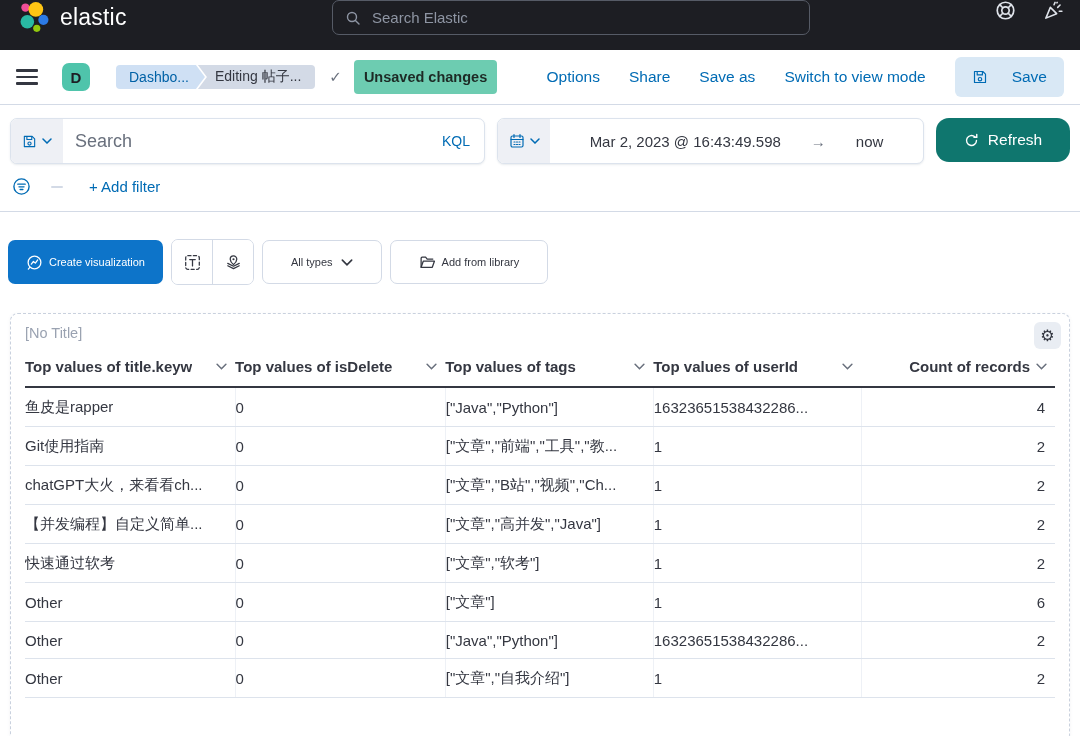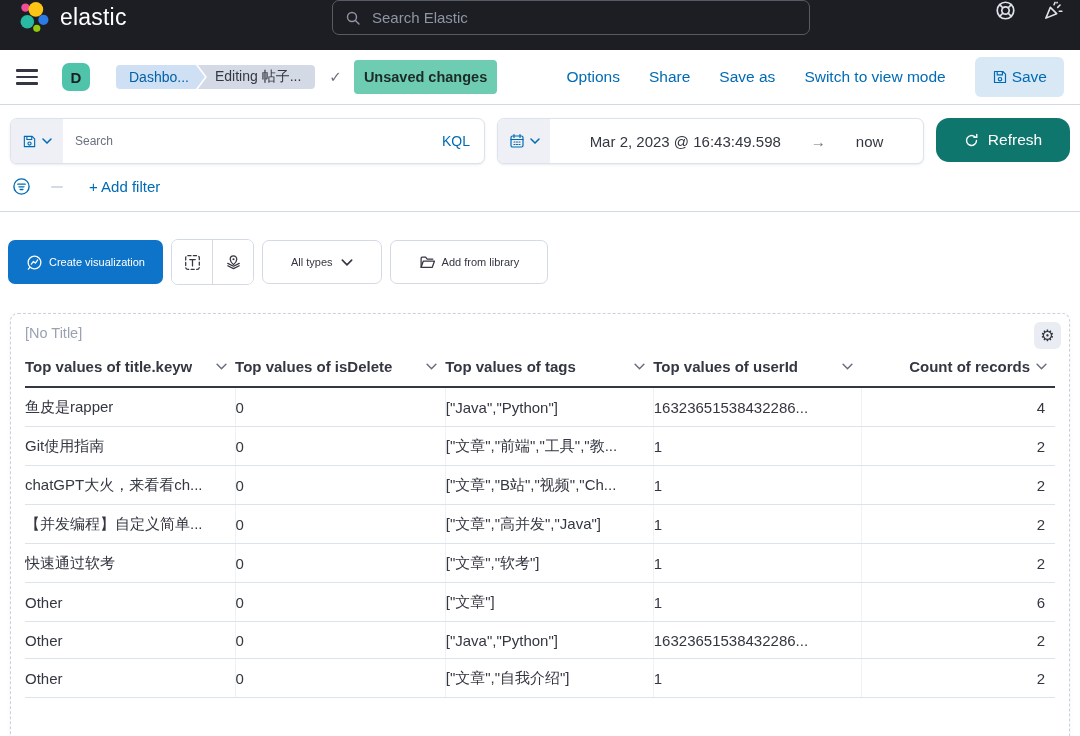--- a/index.html
+++ b/index.html
@@ -31,32 +31,32 @@
   .crumb-first{background:#cfe0f4;color:#0061a6;padding:0 16px 0 13px;border-radius:4px 0 0 4px;
        clip-path:polygon(0 0,calc(100% - 9px) 0,100% 50%,calc(100% - 9px) 100%,0 100%)}
   .crumb-last{background:#d3dae6;color:#343741;padding:0 14px 0 17px;margin-left:-7px;border-radius:0 4px 4px 0;
        clip-path:polygon(0 0,100% 0,100% 100%,0 100%,9px 50%)}
   .check{color:#69707d;font-size:15px;margin:0 12px 0 14px}
   .unsaved-badge{background:#6dccb1;color:#1d2a25;font-size:14.5px;font-weight:600;
        padding:9px 10px;border-radius:4px;white-space:nowrap}
   .nav-right{margin-left:auto;display:flex;align-items:center;gap:29px}
   .nav-link{color:#006bb4;font-size:15.5px;text-decoration:none;white-space:nowrap;cursor:pointer}
   .save-btn{height:40px;background:#d9e8f5;color:#006bb4;border:0;border-radius:6px;
-       display:flex;align-items:center;gap:4px;padding:0 17px;font-size:15.5px;font-weight:500;
+       display:flex;align-items:center;gap:24px;padding:0 17px;font-size:15.5px;font-weight:500;
        font-family:inherit;cursor:pointer;margin-left:0}
 
   
   .search-zone{padding:13px 10px 0;border-bottom:1px solid #d3dae6;flex-shrink:0}
   .querybar{display:flex;gap:12px}
   .control{height:44px;background:#fff;border:1px solid #dce3ed;border-radius:7px;
        box-shadow:0 1px 2px rgba(152,162,179,.22);display:flex;align-items:center;overflow:hidden}
   .prepend{width:52px;align-self:stretch;background:#eef0f5;display:flex;align-items:center;
        justify-content:center;gap:5px;color:#006bb4;cursor:pointer}
   .query-group{flex:1}
-  .query-group input{flex:1;border:0;outline:0;font-size:12px;color:#343741;padding:0 12px;
+  .query-group input{flex:1;border:0;outline:0;font-size:18px;color:#343741;padding:0 12px;
        font-family:inherit}
   .query-group input::placeholder{color:#69707d}
   .kql{color:#006bb4;font-size:14px;padding:0 14px;cursor:pointer}
   .date-group{width:425px}
   .date-main{flex:1;display:flex;align-items:center;justify-content:center;gap:30px;font-size:15px}
   .date-start,.date-end{cursor:pointer;white-space:nowrap}
   .range-arrow{color:#69707d}
   .refresh-btn{width:134px;height:44px;background:#0f766e;border:0;border-radius:13px;color:#fff;
        display:flex;align-items:center;justify-content:center;gap:9px;font-size:15.5px;font-weight:400;
        font-family:inherit;cursor:pointer;flex-shrink:0}

